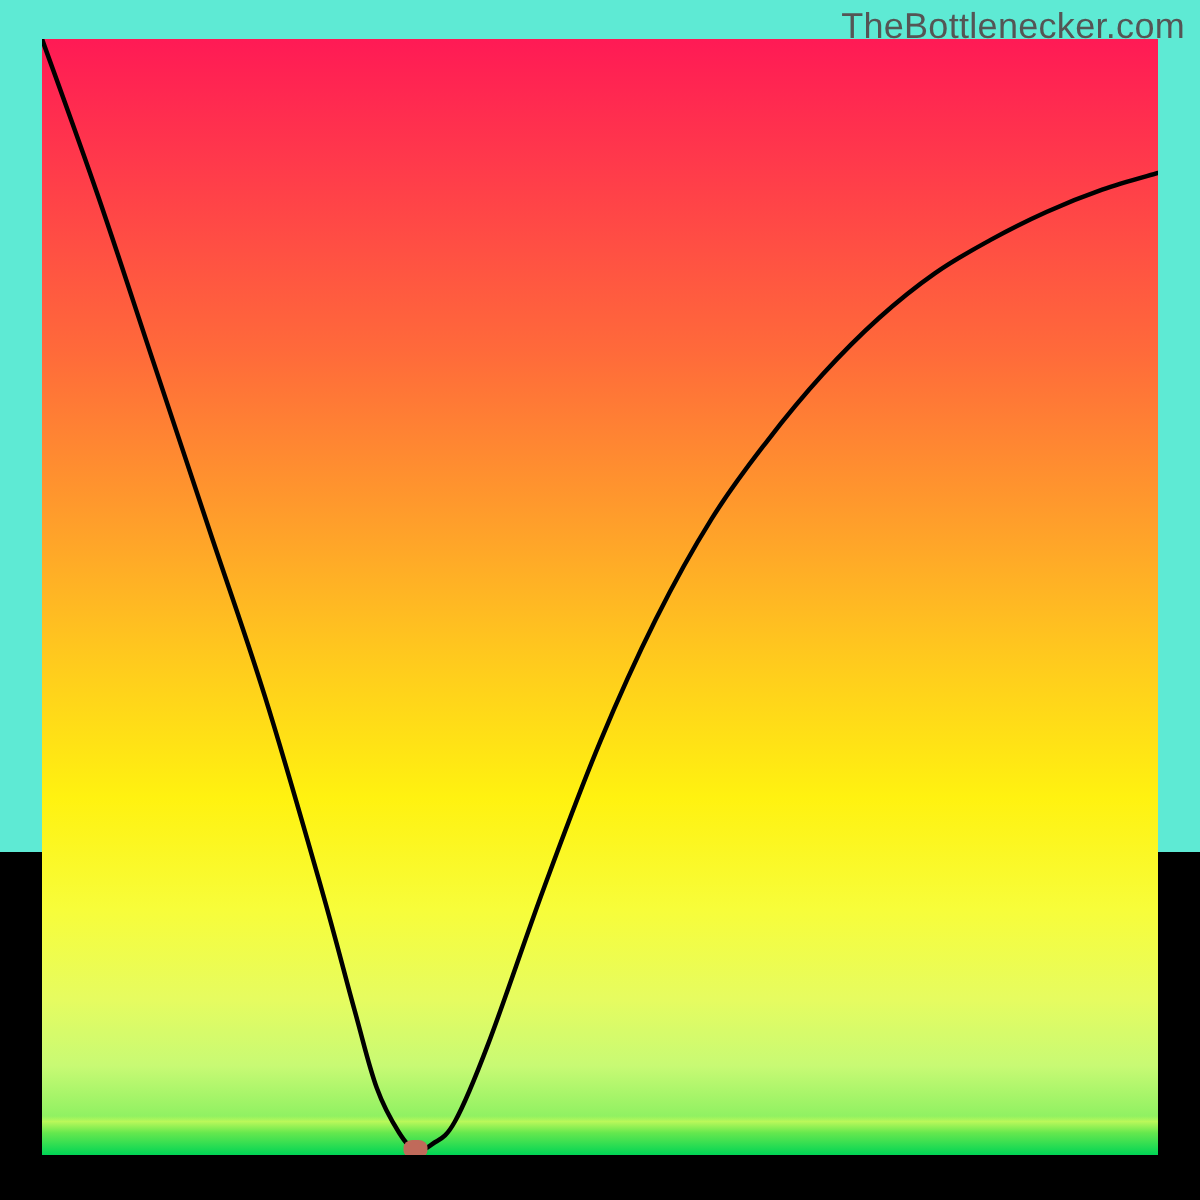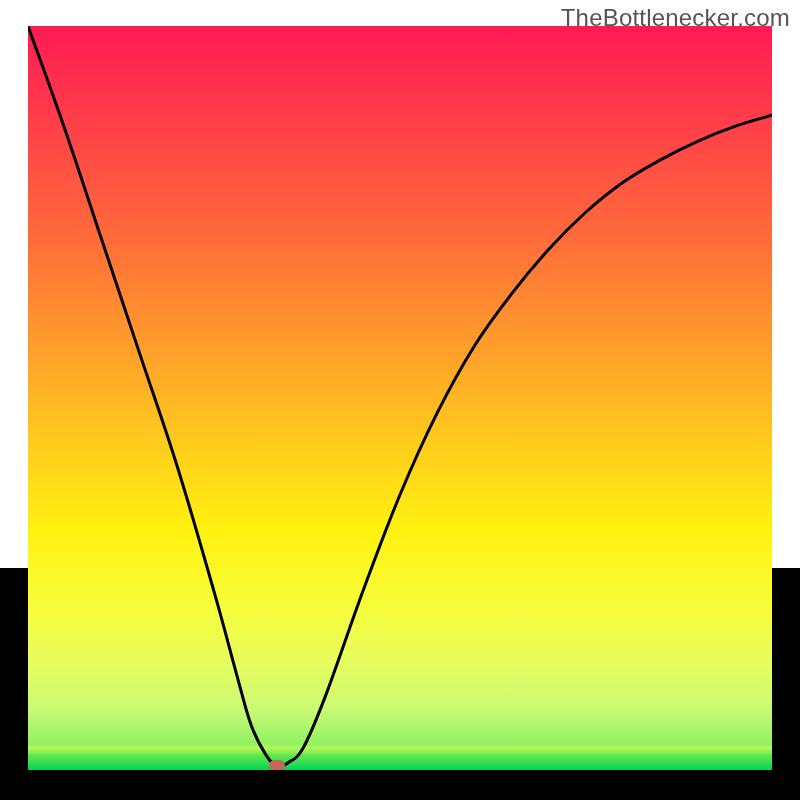--- a/index.html
+++ b/index.html
@@ -10,21 +10,21 @@
     background: #000;
     font-family: Arial, Helvetica, sans-serif;
     overflow: hidden;
   }
   .frame {
     position: absolute;
     left: 0;
     top: 0;
     width: 800px;
     height: 568px;
-    background: #ffffff;
+    background: #5eead4;
   }
   .plot-area {
     position: absolute;
     left: 28px;
     top: 26px;
     width: 744px;
     height: 744px;
     overflow: hidden;
   }
   .gradient-bg {

